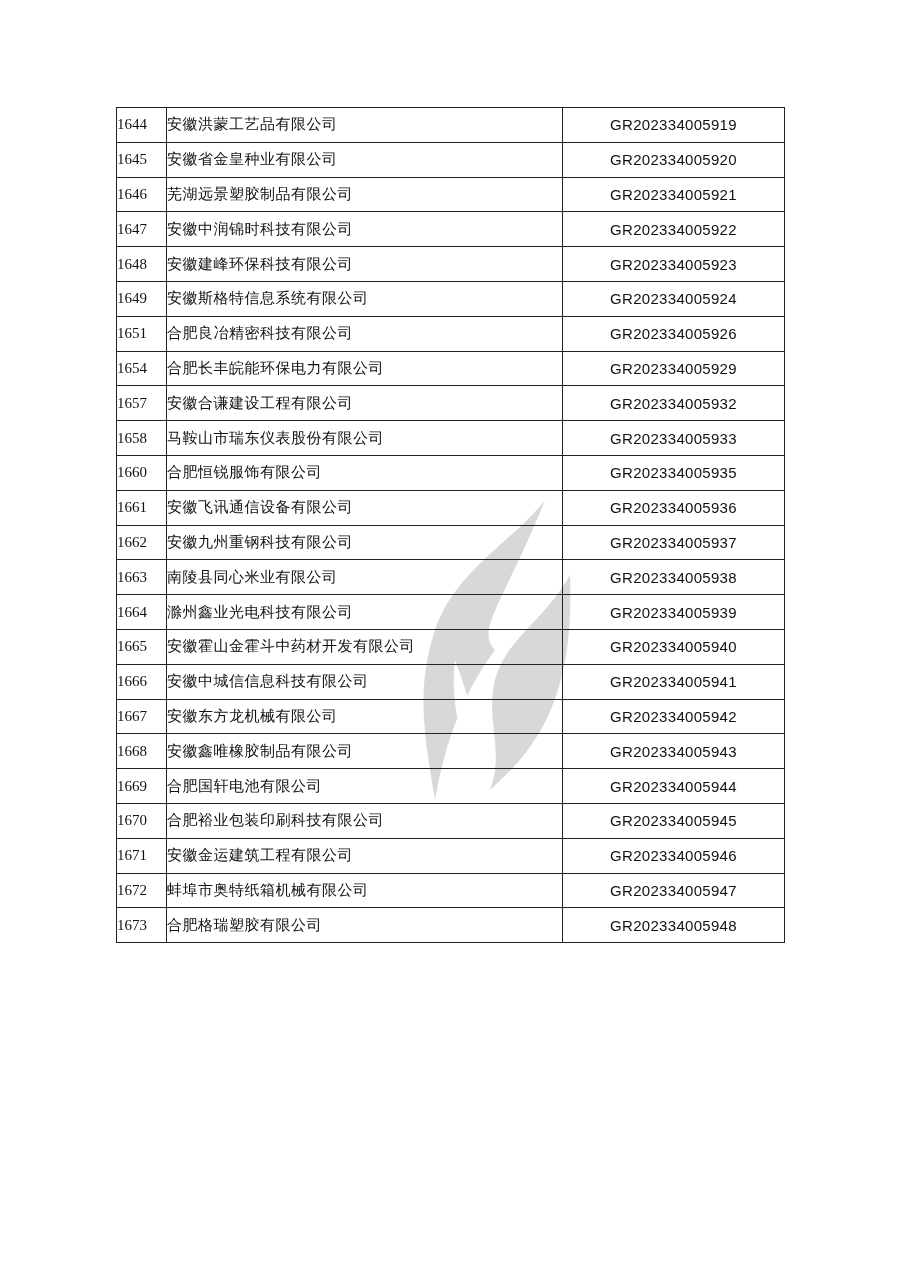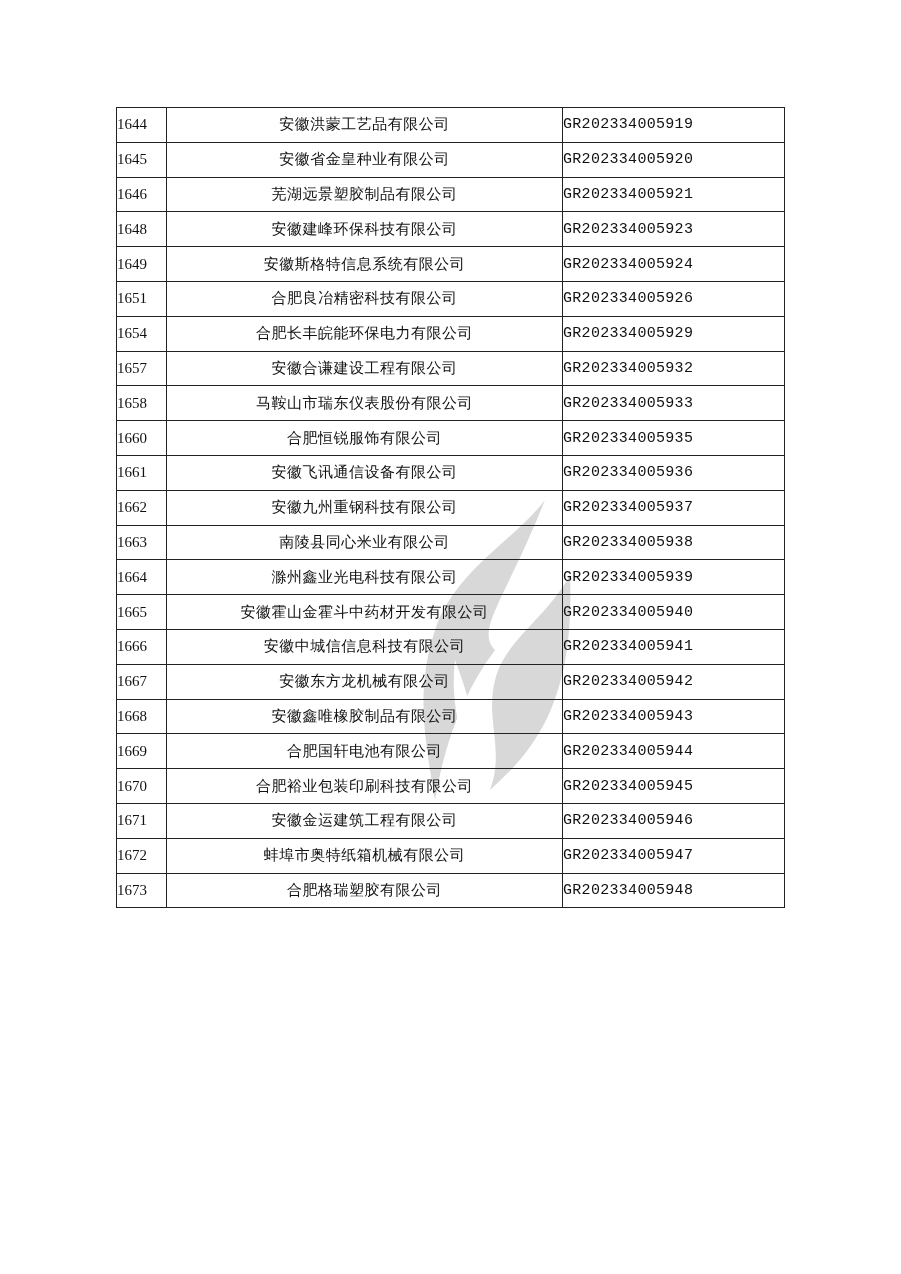--- a/index.html
+++ b/index.html
@@ -11,22 +11,22 @@
     width: 667px; border-collapse: collapse; table-layout: fixed;
     font-family: "DejaVu Serif", "Liberation Serif", serif;
     color: #111;
   }
   table.list td {
     border: 1px solid #222; height: 33.8px; padding: 0;
     font-size: 15px; white-space: nowrap; overflow: hidden;
     background: transparent;
   }
   td.c-no { width: 49px; text-align: left; padding-left: 6px; font-family: "Liberation Serif", serif; font-size: 16px; padding-top: 5px; }
-  td.c-name { width: 395px; text-align: center; font-family: "DejaVu Sans", sans-serif; font-size: 15.5px; letter-spacing: 0.5px; }
-  td.c-code { width: 221px; text-align: left; font-family: Liberation Mono, monospace; font-size: 16px; letter-spacing: 0.3px; }
+  td.c-name { width: 395px; font-family: "DejaVu Sans", sans-serif; font-size: 15.5px; letter-spacing: 0.5px; }
+  td.c-code { width: 221px; text-align: center; font-family: Liberation Sans, sans-serif; font-size: 16px; letter-spacing: 0.3px; }
 </style>
 </head>
 <body>
 
 <div class="page">
   <svg class="watermark" viewBox="0 0 200 330">
     <path d="M150 20 C 120 60, 60 90, 40 150 C 20 210, 30 260, 40 320 C 50 260, 70 210, 100 170 C 80 150, 110 120, 150 20 Z" fill="#d8d8d8"></path>
     <path d="M175 95 C 150 140, 110 160, 100 200 C 90 240, 110 270, 95 310 C 140 270, 180 220, 175 95 Z" fill="#d8d8d8"></path>
     <path d="M60 180 C 75 220, 85 255, 80 290 C 65 260, 55 220, 60 180 Z" fill="#ffffff"></path>
   </svg>
@@ -40,20 +40,25 @@
         </tr>
         <tr>
           <td class="c-no">1645</td>
           <td class="c-name">安徽省金皇种业有限公司</td>
           <td class="c-code">GR202334005920</td>
         </tr>
         <tr>
           <td class="c-no">1646</td>
           <td class="c-name">芜湖远景塑胶制品有限公司</td>
           <td class="c-code">GR202334005921</td>
+        </tr>
+        <tr>
+          <td class="c-no">1647</td>
+          <td class="c-name">安徽中润锦时科技有限公司</td>
+          <td class="c-code">GR202334005922</td>
         </tr>
         <tr>
           <td class="c-no">1648</td>
           <td class="c-name">安徽建峰环保科技有限公司</td>
           <td class="c-code">GR202334005923</td>
         </tr>
         <tr>
           <td class="c-no">1649</td>
           <td class="c-name">安徽斯格特信息系统有限公司</td>
           <td class="c-code">GR202334005924</td>

